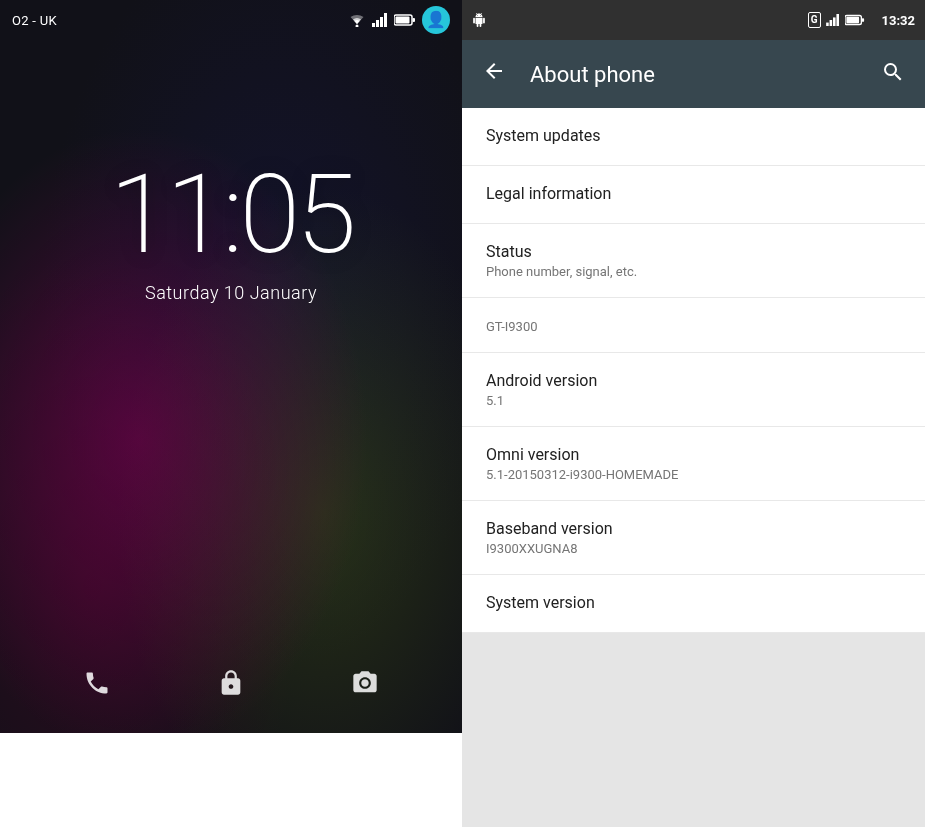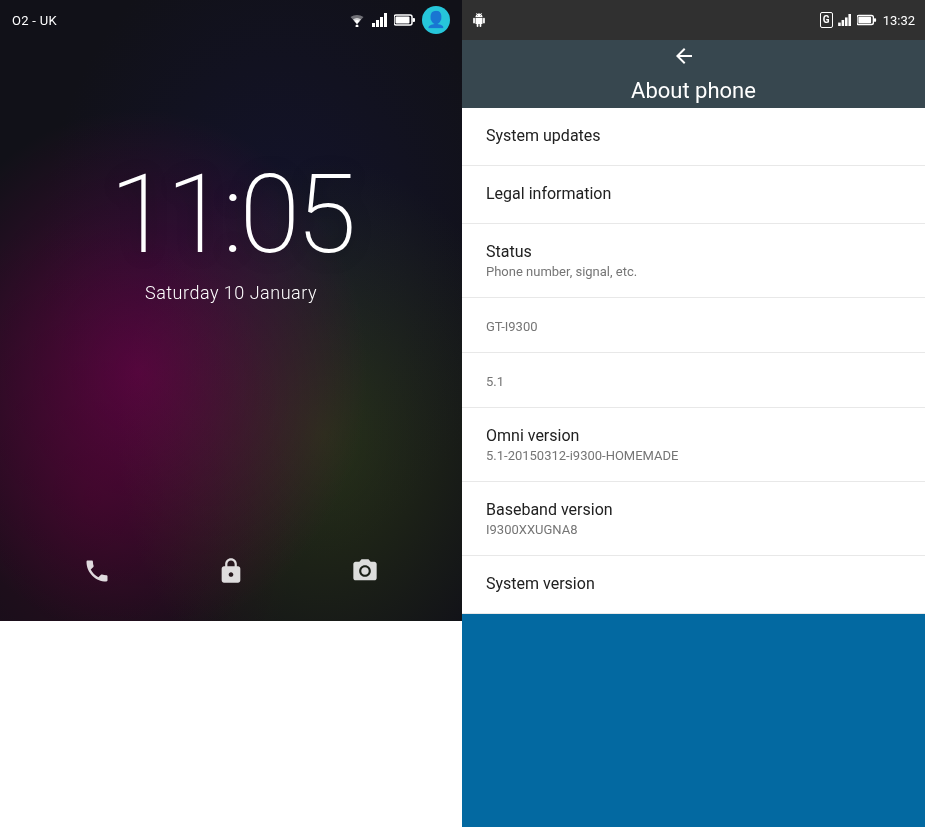--- a/index.html
+++ b/index.html
@@ -7,21 +7,21 @@
       width: 925px;
       height: 827px;
       display: flex;
       font-family: 'Roboto', Arial, sans-serif;
       overflow: hidden;
     }
 
     
     .lock-screen {
       width: 462px;
-      height: 621px;
+      height: 733px;
       position: relative;
       background: #14532d;
       overflow: hidden;
       flex-shrink: 0;
     }
 
     .lock-bg {
       position: absolute;
       inset: 0;
       background:
@@ -161,33 +161,32 @@
       font-weight: bold;
       border: 1px solid #fff;
       padding: 0 2px;
       border-radius: 2px;
       line-height: 14px;
     }
 
     .time-right {
       color: #fff;
       font-size: 13px;
-      font-weight: 400;
-      margin-left: 1px;
+      font-weight: 700;
+      margin-left: 12px;
     }
 
     
     .app-bar {
       height: 68px;
       background: #37474f;
       display: flex;
       align-items: center;
       padding: 0 16px;
       flex-shrink: 0;
-      flex-direction: column;
     }
 
     .back-btn {
       color: #fff;
       font-size: 22px;
       cursor: pointer;
       margin-right: 20px;
       background: none;
       border: none;
       padding: 4px;
@@ -206,21 +205,21 @@
       cursor: pointer;
       background: none;
       border: none;
       padding: 4px;
     }
 
     
     .menu-list {
       flex: 1;
       overflow-y: auto;
-      background: #0369a1;
+      background: #e5e5e5;
     }
 
     .menu-item {
       padding: 18px 24px;
       border-bottom: 1px solid #e8e8e8;
       cursor: pointer;
       background: #fff;
     }
 
     .menu-item-title {
@@ -354,20 +353,21 @@
     <div class="menu-item">
       <div class="menu-item-title">Status</div>
       <div class="menu-item-subtitle">Phone number, signal, etc.</div>
     </div>
 
     <div class="menu-item">
       <div class="menu-item-subtitle">GT-I9300</div>
     </div>
 
     <div class="menu-item">
+      <div class="menu-item-title">Android version</div>
       <div class="menu-item-subtitle">5.1</div>
     </div>
 
     <div class="menu-item">
       <div class="menu-item-title">Omni version</div>
       <div class="menu-item-subtitle">5.1-20150312-i9300-HOMEMADE</div>
     </div>
 
     <div class="menu-item">
       <div class="menu-item-title">Baseband version</div>

